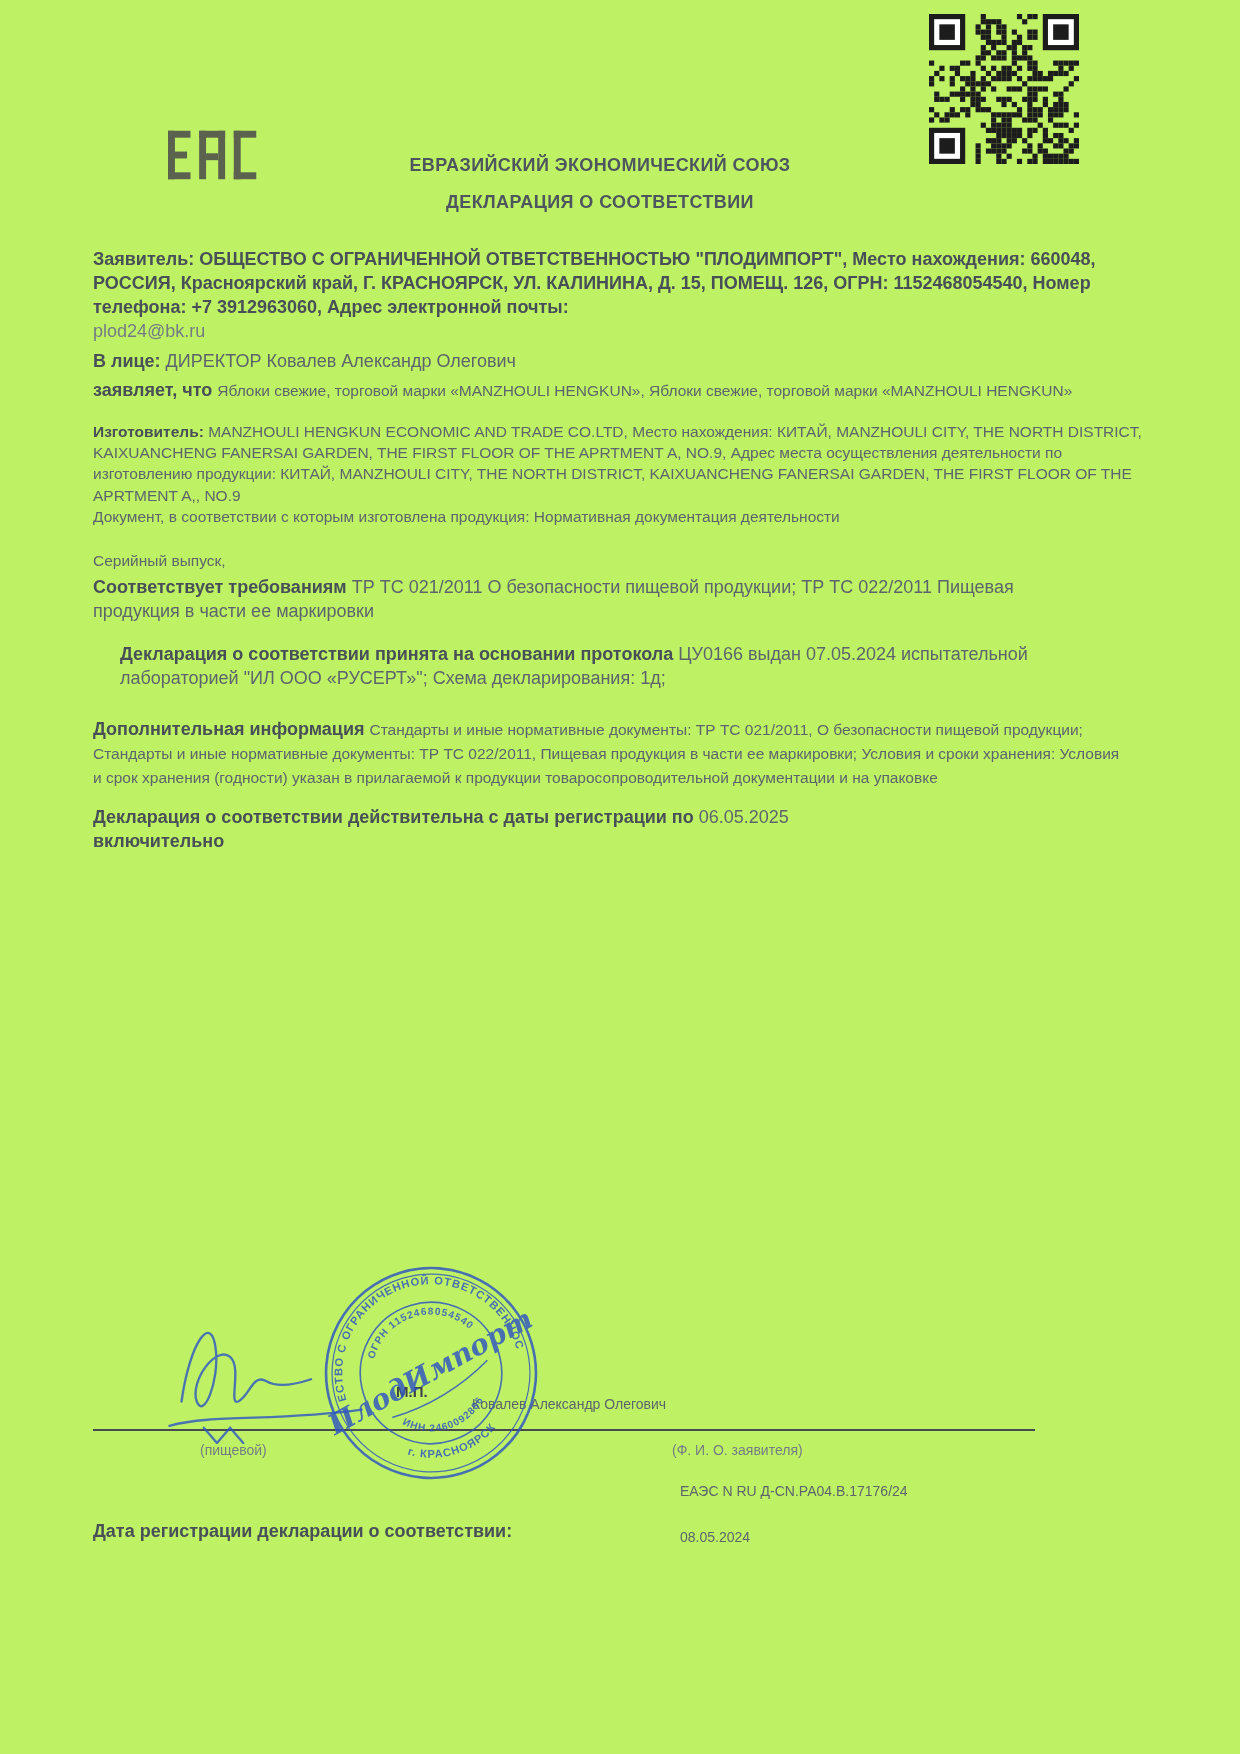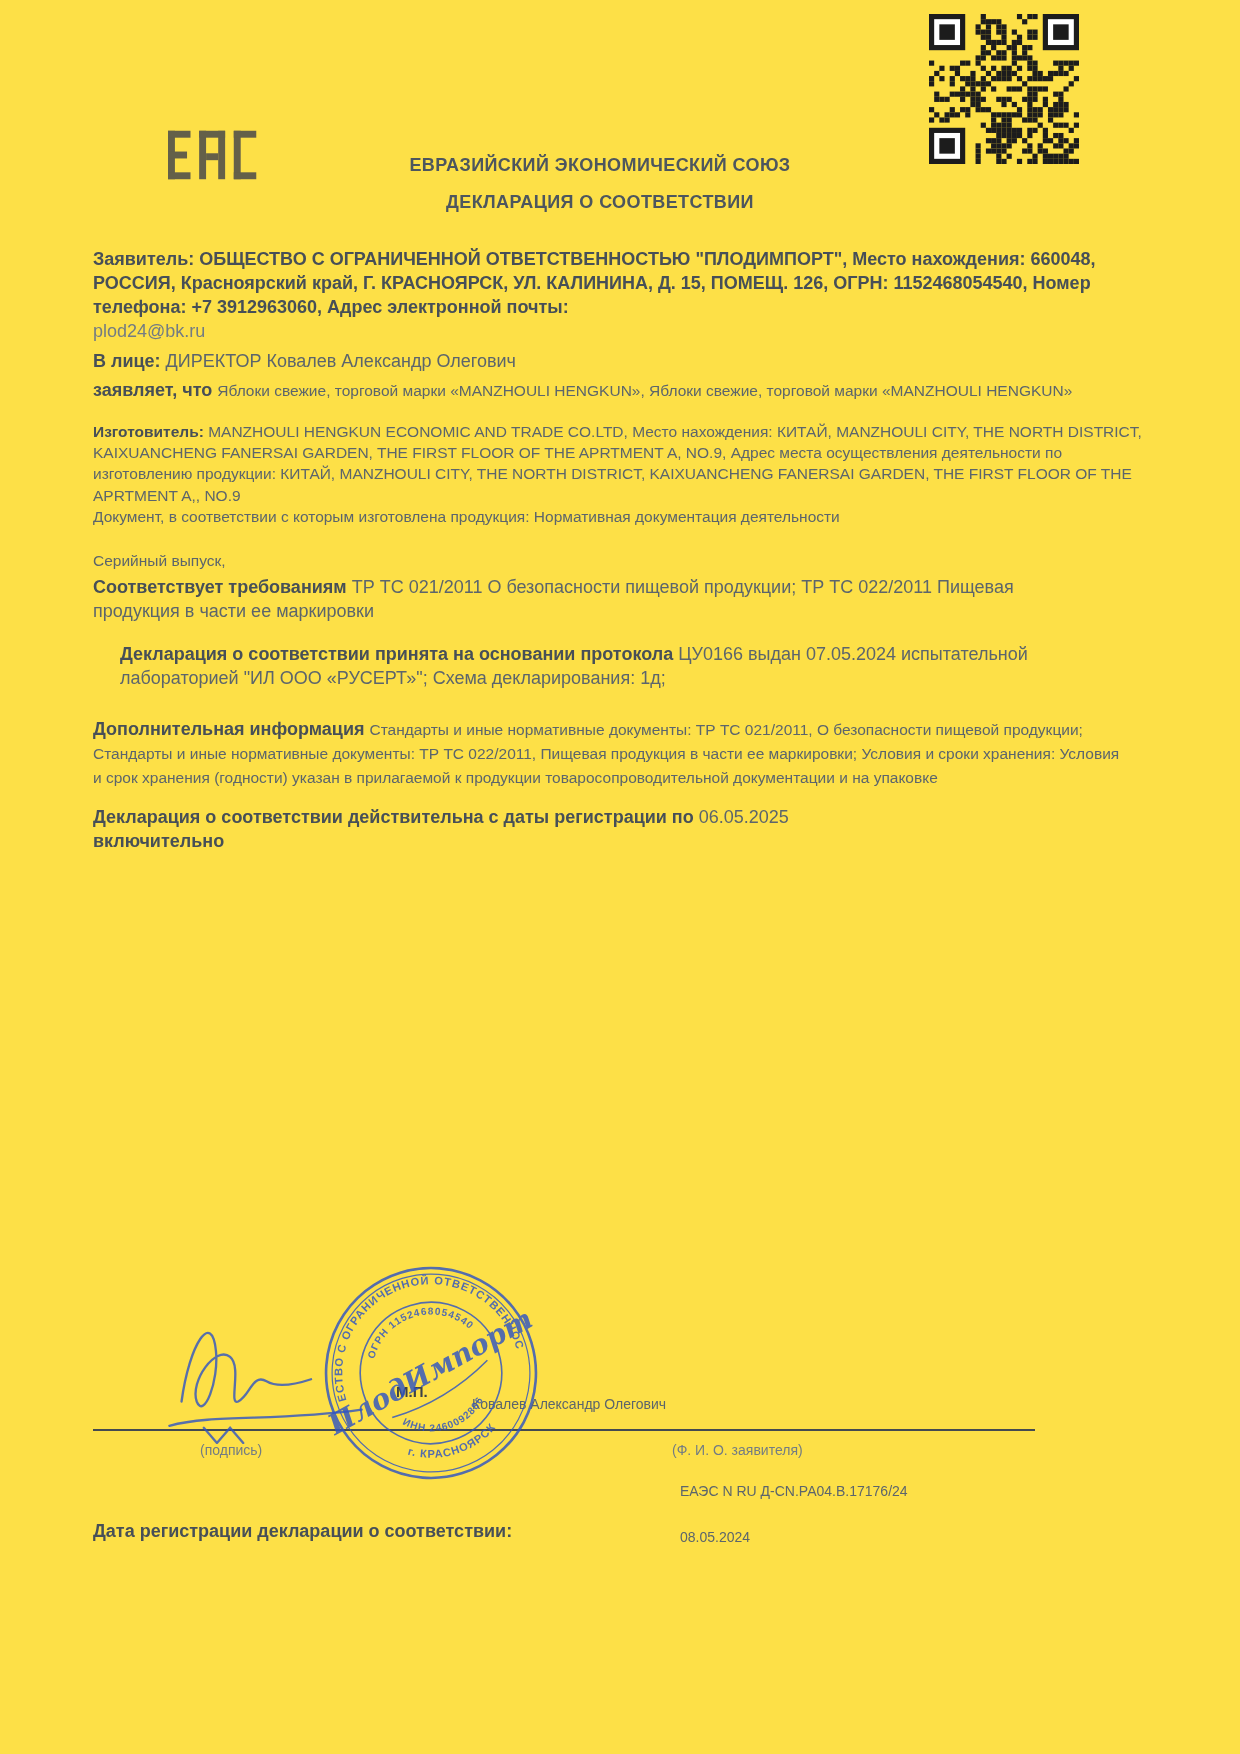--- a/index.html
+++ b/index.html
@@ -4,21 +4,21 @@
 <style>
   :root{
     --ink:#5c656c;
     --ink-dark:#474f57;
     --ink-light:#737c83;
     --stamp-blue:#2f54c3;
   }
   html,body{margin:0;padding:0;background:#e9e9e9;}
   #page{
     position:relative;width:1240px;height:1754px;margin:0 auto;
-    background:#fde047;overflow:hidden;
+    background:#bef264;overflow:hidden;
     font-family:"Liberation Sans",sans-serif;
     color:var(--ink);
   }
   .para{position:absolute;left:93px;width:1055px;font-size:18px;line-height:1.33;}
   .small-text{font-size:15.5px;line-height:1.38;}
   .si{font-size:15.5px;}
   .b{font-weight:700;color:var(--ink-dark);}
   .light{color:var(--ink-light);font-weight:400;}
   .block{display:block;}
   .title{position:absolute;left:90px;width:1020px;text-align:center;font-weight:700;color:#4d565e;font-size:18px;letter-spacing:.4px;}
@@ -447,21 +447,21 @@
     <text class="stx" font-size="11"><textPath href="#arcOB" startOffset="50%" text-anchor="middle">г. КРАСНОЯРСК</textPath></text>
     <text class="stx" font-size="10"><textPath href="#arcIT" startOffset="50%" text-anchor="middle">ОГРН 1152468054540</textPath></text>
     <text class="stx" font-size="10"><textPath href="#arcIB" startOffset="50%" text-anchor="middle">ИНН 2460092886</textPath></text>
     <g transform="rotate(-12 110 110)">
       <text x="110" y="118" text-anchor="middle" class="stc">ПлодИмпорт</text>
       <path d="M 55 130 Q 110 142 165 126" class="st thin2"></path>
     </g>
   </svg>
 
   <div class="footline"></div>
-  <span class="caption" style="left:200px;top:1442px;">(подпись)</span>
+  <span class="caption" style="left:200px;top:1442px;">(пищевой)</span>
   <span class="caption" style="left:672px;top:1442px;">(Ф. И. О. заявителя)</span>
 
   <span class="footvalue" style="top:1483px;">ЕАЭС N RU Д-CN.РА04.В.17176/24</span>
 
   <span class="footlabel" style="top:1521px;">Дата регистрации декларации о соответствии:</span>
   <span class="footvalue" style="top:1529px;">08.05.2024</span>
 
 </div>
 
 </body></html>

